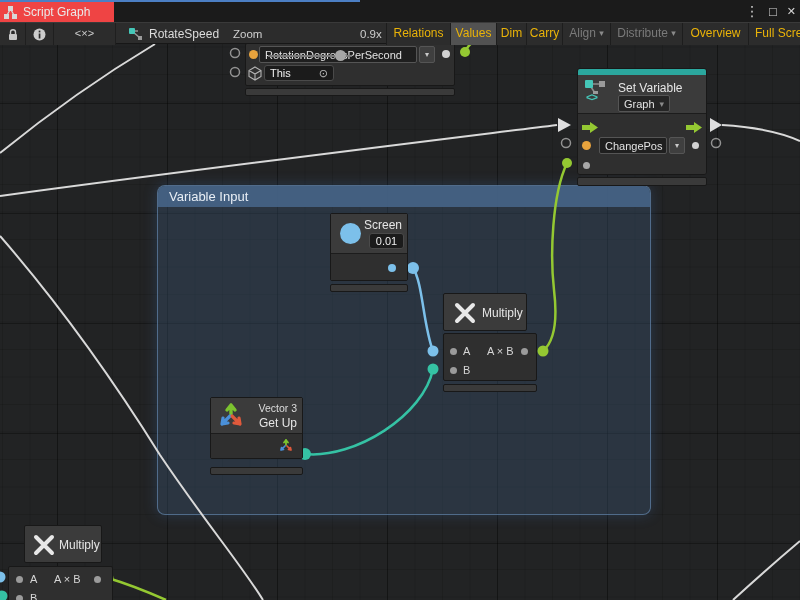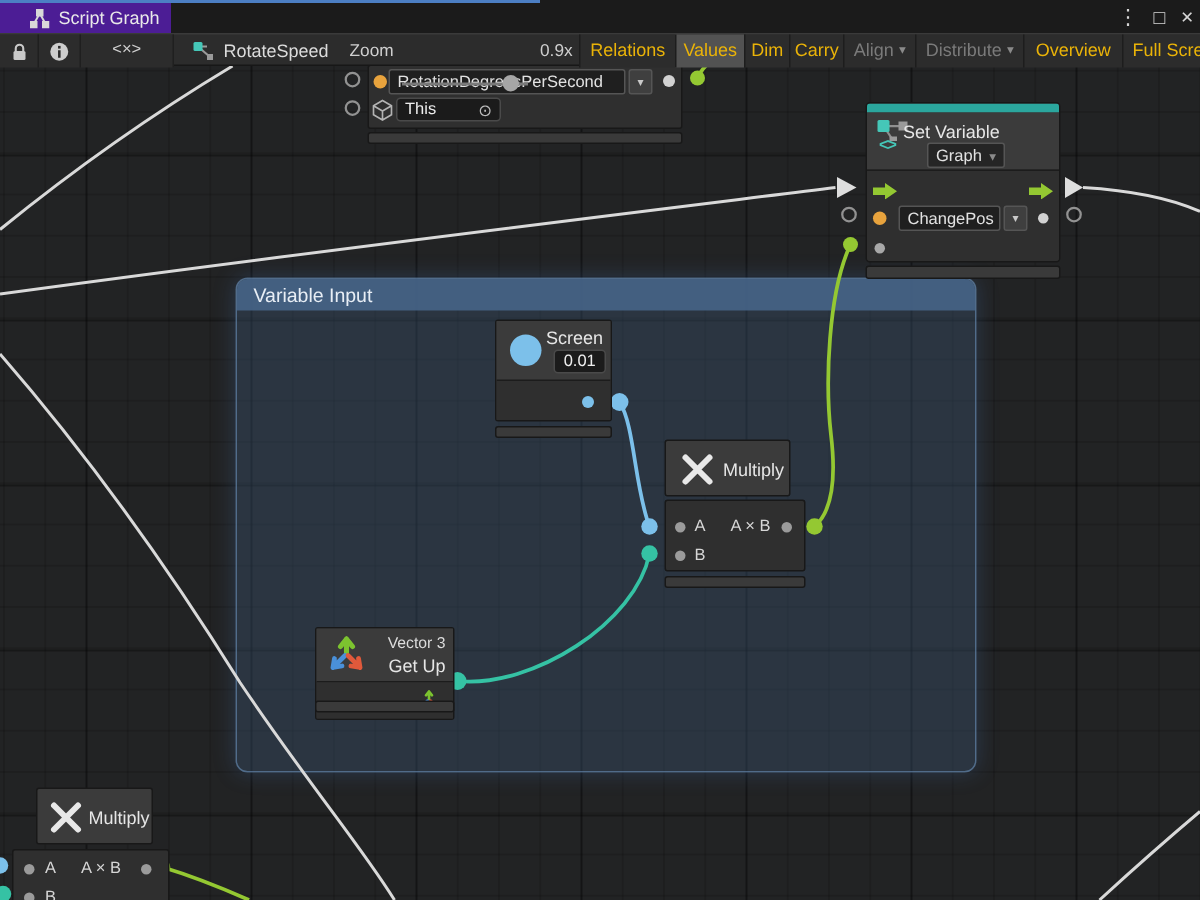--- a/index.html
+++ b/index.html
@@ -21,21 +21,21 @@
       linear-gradient(rgba(0,0,0,.32) 1px, transparent 1px),
       linear-gradient(90deg, rgba(0,0,0,.32) 1px, transparent 1px),
       linear-gradient(rgba(0,0,0,.13) 1px, transparent 1px),
       linear-gradient(90deg, rgba(0,0,0,.13) 1px, transparent 1px);
     background-size:110px 110px,110px 110px,27.5px 27.5px,27.5px 27.5px;
     background-position:0 103px,57px 0,0 19px,2px 0;
   }
   
   #tabbar{position:absolute;left:0;top:0;width:800px;height:22px;background:#1b1b1b;z-index:30;}
   #focusline{position:absolute;left:0;top:0;width:360px;height:2px;background:#4c7fc4;z-index:31;}
-  .tab{position:absolute;left:0;top:2px;width:114px;height:20px;background:#4c1d95;display:flex;align-items:center;gap:6px;padding-left:20px;}
+  .tab{position:absolute;left:0;top:2px;width:114px;height:20px;background:#ef4444;display:flex;align-items:center;gap:6px;padding-left:4px;}
   .tab span{font-size:12px;color:#e9e9e9;white-space:nowrap;}
   .winicons{position:absolute;right:4px;top:0;height:22px;display:flex;align-items:center;gap:10px;color:#d5d5d5;font-size:13px;}
   #toolbar{position:absolute;left:0;top:22px;width:800px;height:22px;background:#2c2c2c;border-top:1px solid #3a3a3a;border-bottom:1px solid #171717;z-index:30;}
   .tbtn{position:absolute;top:0;height:22px;line-height:21px;text-align:center;font-size:12px;color:#eab308;border-right:1px solid #1d1d1d;background:#2c2c2c;white-space:nowrap;overflow:hidden;}
   .tbtn.left{border-right:1px solid #1f1f1f;}
   .tbtn.active{background:#525252;}
   .tbtn.disabled{color:#7a7a7a;}
   .tbtn.bleft{border-left:1px solid #1d1d1d;border-right:none;}
   .caret{font-size:9px;vertical-align:1px;color:#8a8a8a;}
   #breadcrumb{position:absolute;left:128px;top:0;height:22px;display:flex;align-items:center;gap:6px;font-size:12px;color:#dcdcdc;}
@@ -142,21 +142,21 @@
     <div style="height:6px;background:var(--accent);"></div>
     <div class="nhead" style="height:38px;position:relative;">
       <svg width="22" height="14" style="position:absolute;left:6px;top:5px;">
         <line x1="5" y1="4" x2="17" y2="4" stroke="#8f8f8f" stroke-width="1.5"></line>
         <line x1="5" y1="4" x2="11" y2="13" stroke="#8f8f8f" stroke-width="1.5"></line>
         <rect x="1" y="0" width="8" height="8" rx="1" fill="#45c7b8"></rect>
         <rect x="15" y="1" width="6" height="6" fill="#9a9a9a"></rect>
         <rect x="9" y="11" width="5" height="5" fill="#9a9a9a"></rect>
       </svg>
       <span style="position:absolute;left:8px;top:16px;color:#45c7b8;font-weight:bold;font-size:11px;letter-spacing:-1px;">&lt;&gt;</span>
-      <span class="ntitle" style="position:absolute;left:24px;top:6px;">Set Variable</span>
+      <span class="ntitle" style="position:absolute;left:40px;top:6px;">Set Variable</span>
       <div class="ddfield" style="position:absolute;left:40px;top:20px;width:52px;justify-content:space-between;background:#252525;">
         <span>Graph</span>
         <span class="caret">▾</span>
       </div>
     </div>
     <div style="position:relative;height:63px;background:#2f2f2f;border-top:1px solid #1c1c1c;">
       <div class="flowarrow" style="position:absolute;left:4px;top:8px;"></div>
       <div class="flowarrow" style="position:absolute;right:4px;top:8px;"></div>
       <div class="dot" style="position:absolute;left:4px;top:27px;width:9px;height:9px;background:var(--orange);"></div>
       <div class="ddfield" style="position:absolute;left:21px;top:23px;width:68px;">
@@ -194,21 +194,21 @@
   <div class="node" style="left:443px;top:333px;width:94px;height:48px;">
     <div class="dot" style="position:absolute;left:6px;top:14px;width:7px;height:7px;background:#9b9b9b;"></div>
     <span class="plabel" style="position:absolute;left:19px;top:11px;">A</span>
     <span class="plabel" style="position:absolute;left:43px;top:11px;">A × B</span>
     <div class="dot" style="position:absolute;right:8px;top:14px;width:7px;height:7px;background:#9b9b9b;"></div>
     <div class="dot" style="position:absolute;left:6px;top:33px;width:7px;height:7px;background:#9b9b9b;"></div>
     <span class="plabel" style="position:absolute;left:19px;top:30px;">B</span>
   </div>
   <div class="nfooter" style="left:443px;top:384px;width:94px;height:8px;"></div>
 
-  <div class="node" style="left:210px;top:418px;width:93px;height:62px;">
+  <div class="node" style="left:210px;top:397px;width:93px;height:62px;">
     <div class="nhead" style="height:36px;position:relative;border-bottom:1px solid #1c1c1c;">
       <svg width="28" height="28" style="position:absolute;left:6px;top:4px;">
         <path d="M14,12 V3 M14,3 L10,8 M14,3 L18,8" stroke="#7cc32f" stroke-width="3.4" fill="none" stroke-linecap="round" stroke-linejoin="round"></path>
         <path d="M13,14 L5,22 M5,22 L6,16 M5,22 L11,21" stroke="#4a90d9" stroke-width="3.2" fill="none" stroke-linecap="round" stroke-linejoin="round"></path>
         <path d="M15,14 L23,22 M23,22 L22,16 M23,22 L17,21" stroke="#e0593b" stroke-width="3.2" fill="none" stroke-linecap="round" stroke-linejoin="round"></path>
       </svg>
       <span style="position:absolute;right:5px;top:4px;font-size:10.5px;color:#dcdcdc;">Vector 3</span>
       <span class="ntitle" style="position:absolute;right:5px;top:18px;">Get Up</span>
     </div>
     <div style="position:relative;height:24px;background:#2f2f2f;">

